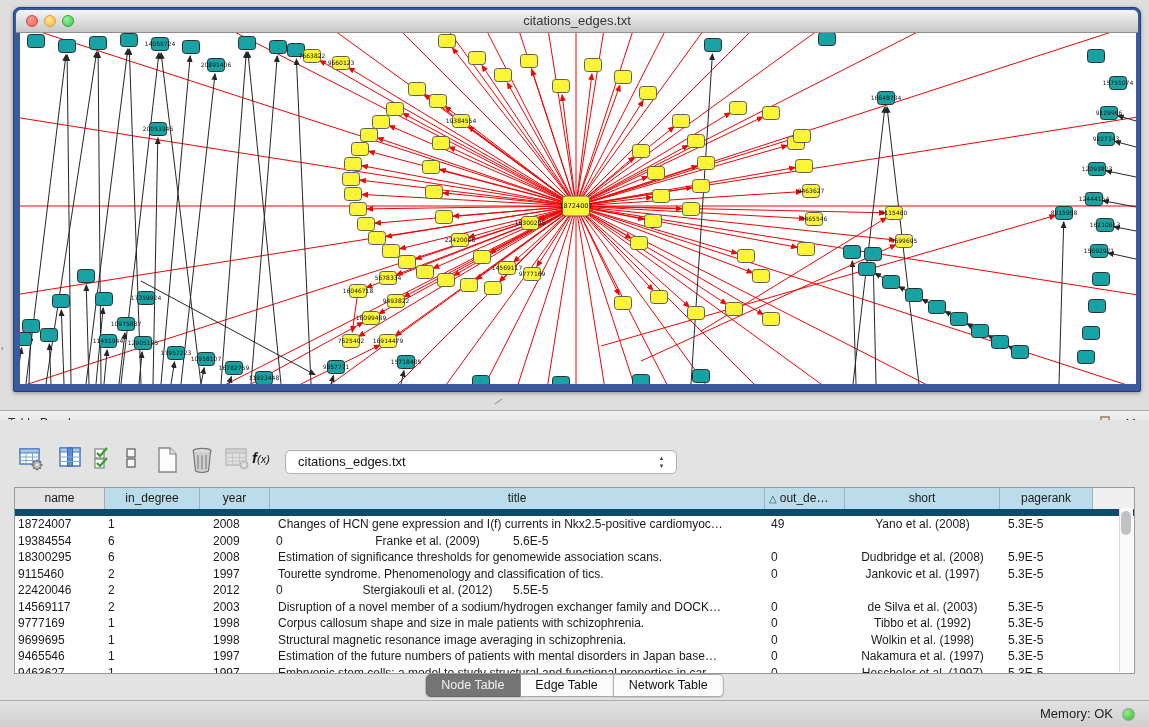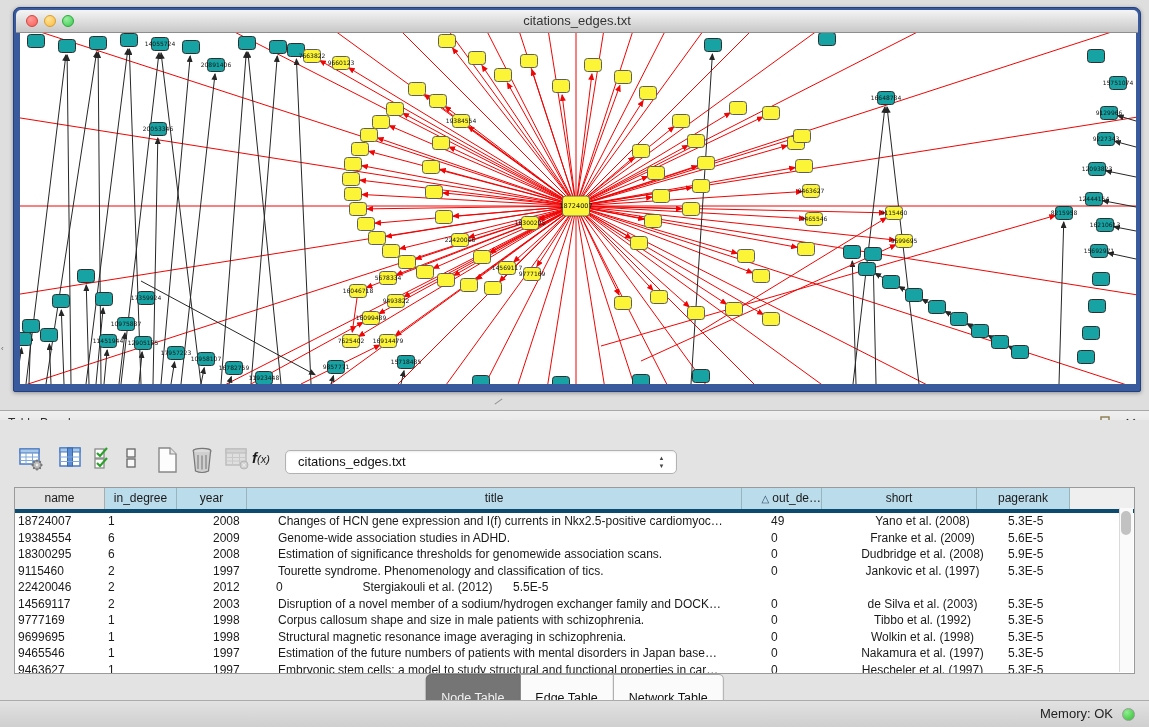--- a/index.html
+++ b/index.html
@@ -42,44 +42,44 @@
   .combo{position:absolute;left:285px;top:450px;width:392px;height:24px;background:#FFF;
     border:1px solid #B2B2B2;border-radius:5px;box-sizing:border-box;
     box-shadow:inset 0 1px 2px rgba(0,0,0,.08);font-size:13px;line-height:22px}
   .combo-text{padding-left:12px;color:#111;white-space:nowrap;overflow:hidden}
   .combo-stepper{position:absolute;right:10px;top:3px;width:9px;height:16px;color:#444}
   .combo-stepper div{font-size:6px;line-height:8px;text-align:center}
 
   
   .table-wrap{position:absolute;left:14px;top:487px;width:1121px;height:187px;
     background:#fff;border:1px solid #9A9A9A;box-sizing:border-box;overflow:hidden}
-  .thead{display:flex;height:21px;border-bottom:4px solid #0c4a6e;background:#f97316;font-size:12px}
+  .thead{display:flex;height:21px;border-bottom:7px solid #0c4a6e;background:#f97316;font-size:12px}
   .hcell{box-sizing:border-box;border-right:1px solid #97B4BF;background:#BBDCEA;
     text-align:center;line-height:20px;overflow:hidden;white-space:nowrap}
   .hcell.gray{background:#E2E2E2;border-right:1px solid #ABABAB}
-  .hcell.left{text-align:right;padding-left:4px}
+  .hcell.left{text-align:left;padding-left:4px}
   .hcell.fill{background:#EFEFEF;border-right:none;flex:1}
   .sort-tri{font-size:10px;color:#2C4B66;margin-right:3px}
   .tbody{position:relative;font-size:12px}
   .trow{display:flex;height:16.5px;line-height:16.5px}
   .cell{box-sizing:border-box;overflow:hidden;white-space:nowrap}
   .c0{width:90px;padding-left:3px}
   .c1{width:95px;padding-left:3px}
   .c2{width:70px;padding-left:13px}
   .c3{width:495px;padding-left:8px}
   .c4{width:80px;padding-left:6px}
   .c5{width:155px;text-align:center}
   .c6{width:93px;padding-left:8px}
   .vscroll{position:absolute;right:16px;top:508px;width:13px;height:164px;
     background:#FAFAFA;border-left:1px solid #DADADA}
   .vthumb{position:absolute;left:1px;top:3px;width:10px;height:24px;background:#C2C2C2;border-radius:6px}
 
   
   .seg-wrap{position:absolute;left:50%;top:674px;transform:translateX(-50%);display:flex}
-  .seg{height:21px;line-height:21px;padding:13px 15px;font-size:12.5px;background:#FBFBFB;color:#111;
+  .seg{height:21px;line-height:21px;padding:0 15px;font-size:12.5px;background:#FBFBFB;color:#111;
     border:1px solid #A9A9A9;border-left:none;box-shadow:0 1px 1px rgba(0,0,0,.12)}
   .seg:first-child{border-left:1px solid #A9A9A9;border-radius:5px 0 0 5px}
   .seg:last-child{border-radius:0 5px 5px 0}
   .seg.sel{background:#757575;color:#F2F2F2;border-color:#6A6A6A}
 
   
   .statusbar{position:absolute;left:0;top:700px;width:100%;height:27px;
     background:linear-gradient(#E2E2E2,#CFCFCF);border-top:1px solid #ABABAB;box-sizing:border-box}
   .mem-label{position:absolute;right:36px;top:0;line-height:26px;font-size:13px;color:#222}
   .mem-dot{position:absolute;right:14px;top:7px;width:13px;height:13px;border-radius:50%;
@@ -508,21 +508,21 @@
   <div class="combo-text">citations_edges.txt</div>
   <div class="combo-stepper">
     <div>▲</div>
       <div>▼</div>
   </div>
 </div>
 
 <div class="table-wrap">
   <div class="thead">
     <div class="hcell gray c0h" style="width:90px"><span>name</span></div>
-    <div class="hcell" style="width:72px"><span>in_degree</span></div>
+    <div class="hcell" style="width:95px"><span>in_degree</span></div>
     <div class="hcell" style="width:70px"><span>year</span></div>
     <div class="hcell" style="width:495px"><span>title</span></div>
     <div class="hcell left" style="width:80px"><span class="sort-tri">△</span><span>out_de…</span></div>
     <div class="hcell" style="width:155px"><span>short</span></div>
     <div class="hcell" style="width:93px"><span>pagerank</span></div>
     <div class="hcell fill"></div>
   </div>
   <div class="tbody">
       <div class="trow">
         <div class="cell c0">18724007</div>
@@ -530,21 +530,20 @@
         <div class="cell c2">2008</div>
         <div class="cell c3">Changes of HCN gene expression and I(f) currents in Nkx2.5-positive cardiomyoc…</div>
         <div class="cell c4">49</div>
         <div class="cell c5">Yano et al. (2008)</div>
         <div class="cell c6">5.3E-5</div>
       </div>
       <div class="trow">
         <div class="cell c0">19384554</div>
         <div class="cell c1">6</div>
         <div class="cell c2">2009</div>
-        <div class="cell c3">Genome-wide association studies in ADHD.</div>
         <div class="cell c4">0</div>
         <div class="cell c5">Franke et al. (2009)</div>
         <div class="cell c6">5.6E-5</div>
       </div>
       <div class="trow">
         <div class="cell c0">18300295</div>
         <div class="cell c1">6</div>
         <div class="cell c2">2008</div>
         <div class="cell c3">Estimation of significance thresholds for genomewide association scans.</div>
         <div class="cell c4">0</div>

